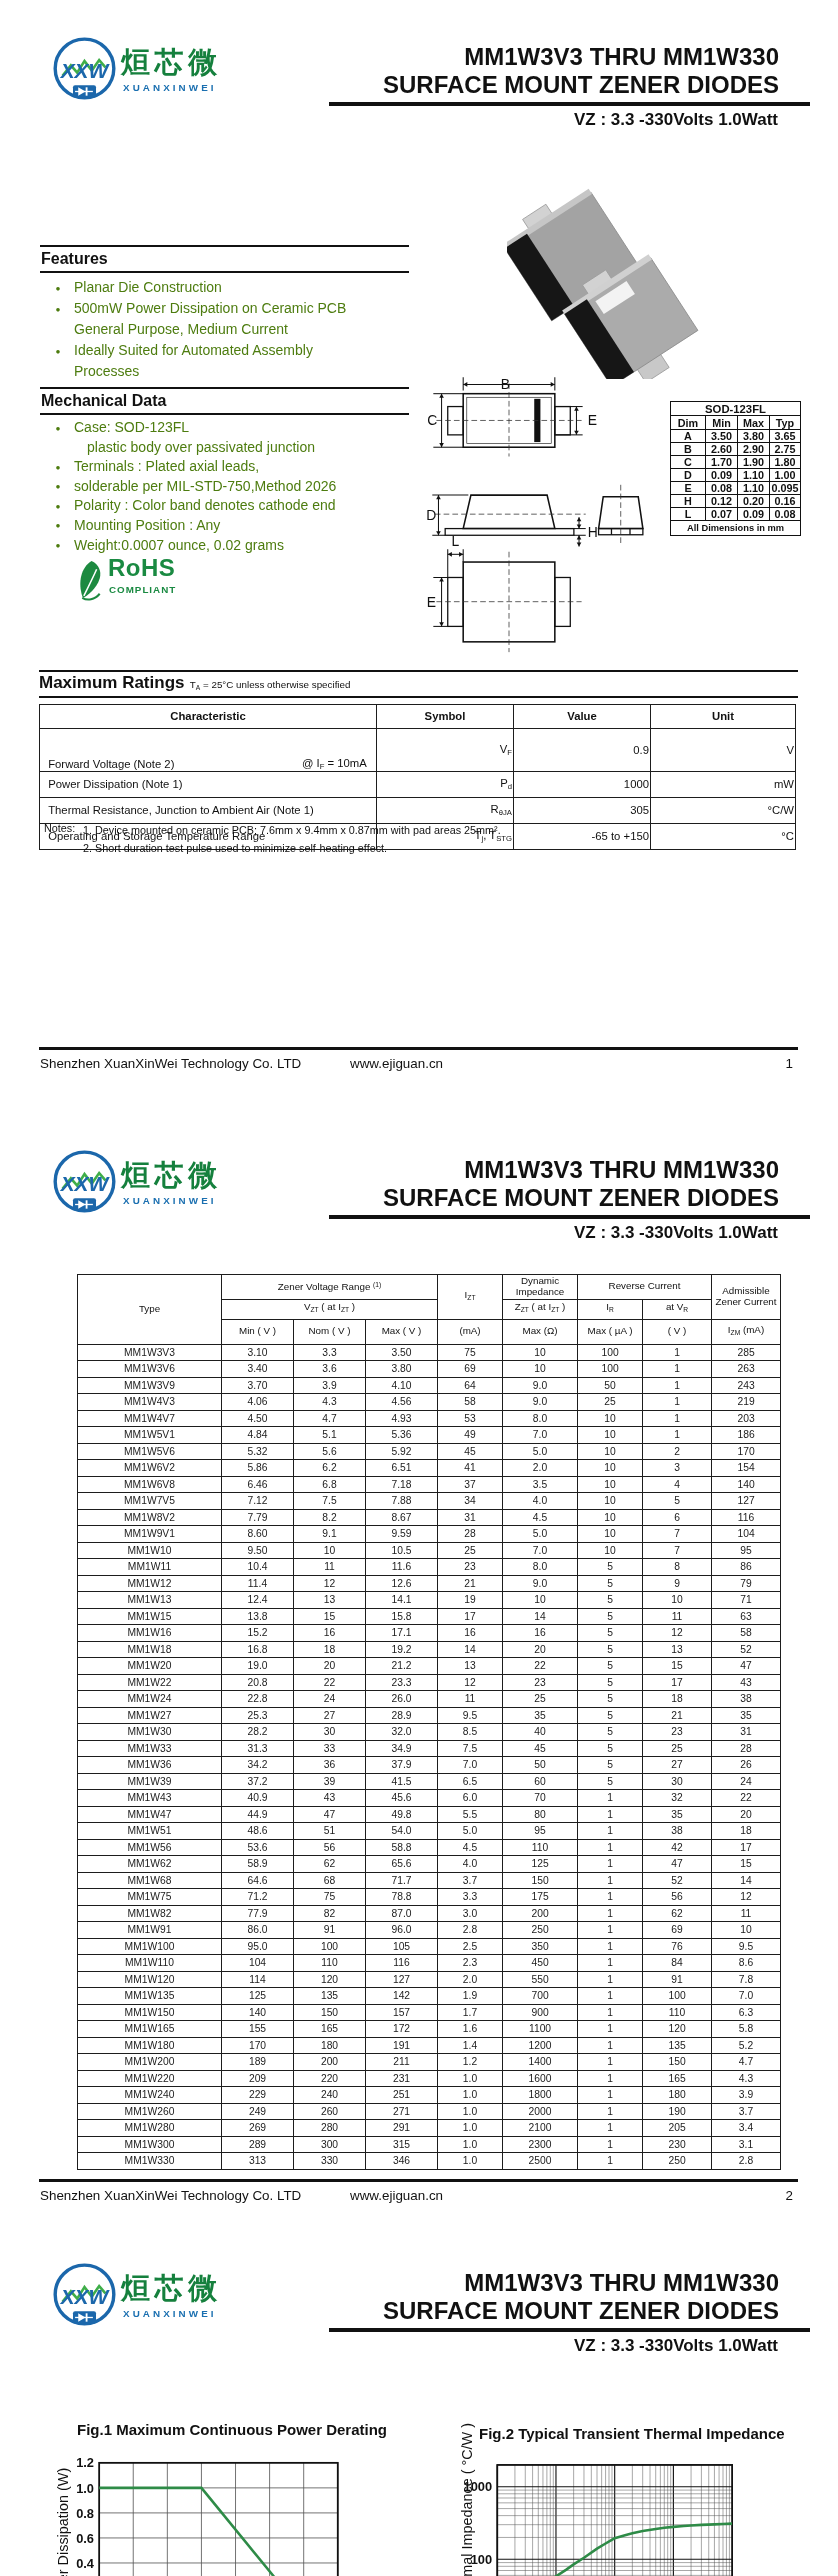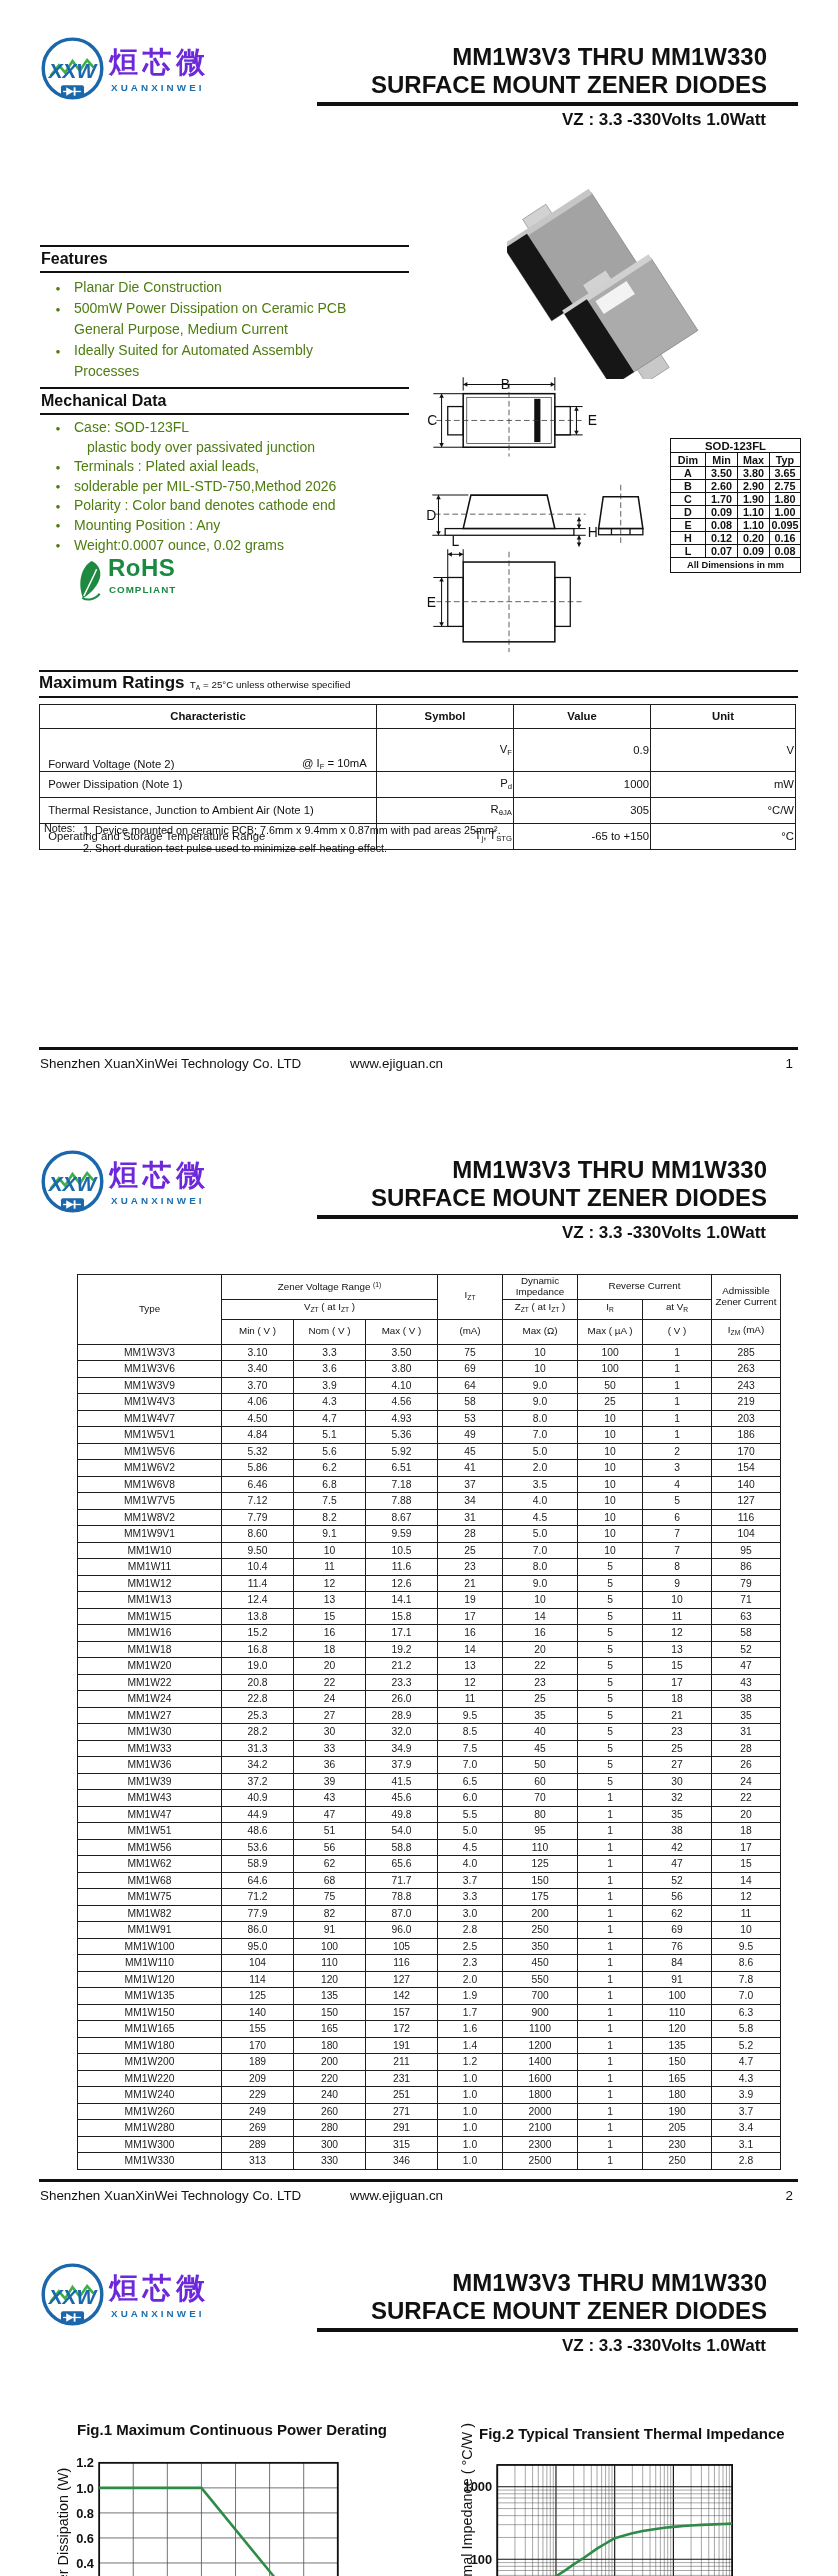--- a/index.html
+++ b/index.html
@@ -2,22 +2,22 @@
 <html style="font-size:8.2px"><head>
 <meta charset="utf-8">
 <style>
   html,body{margin:0;padding:0;background:#ffffff;}
   body{font-family:"Liberation Sans",sans-serif;color:#111;}
   #page{position:relative;width:838px;height:3338px;background:#fff;overflow:hidden;}
   .abs{position:absolute;}
   sub{font-size:68%;vertical-align:-0.28em;}
   sup{font-size:68%;vertical-align:0.45em;}
   
-  .hdr{position:absolute;left:0;width:808px;height:139px;}
-  .logo-cn{position:absolute;left:109px;top:43px;font-size:29px;font-weight:700;letter-spacing:4.6px;color:#6d28d9;}
+  .hdr{position:absolute;left:12px;width:808px;height:139px;}
+  .logo-cn{position:absolute;left:109px;top:43px;font-size:29px;font-weight:700;letter-spacing:4.6px;color:#15803d;}
   .logo-en{position:absolute;left:111px;top:82px;font-size:9.8px;font-weight:600;letter-spacing:3.1px;color:#1a6fb0;}
   .t1{position:absolute;right:41px;top:43px;font-size:24px;font-weight:800;white-space:nowrap;}
   .t2{position:absolute;right:41px;top:71px;font-size:24px;font-weight:800;white-space:nowrap;}
   .hrule{position:absolute;left:317px;top:102px;width:481px;height:3.6px;background:#111;}
   .sub-t{position:absolute;right:42px;top:110px;font-size:17px;font-weight:800;white-space:nowrap;}
   
   .ftr{position:absolute;left:0;width:838px;height:41px;}
   .frule{position:absolute;left:39px;top:0;width:759px;height:3.1px;background:#111;}
   .fco{position:absolute;left:40px;top:9.3px;font-size:13.4px;}
   .fsite{position:absolute;left:350px;top:9.3px;font-size:13.4px;}
@@ -205,21 +205,21 @@
       <polygon points="305,313 309.5,321 300.5,321" fill="#111"></polygon>
       <polygon points="305,335 300.5,327 309.5,327" fill="#111"></polygon>
       <line x1="50" y1="350" x2="80" y2="350" stroke="#111" stroke-width="2"></line>
       <polygon points="80,350 72,354.5 72,345.5" fill="#111"></polygon>
       <polygon points="50,350 58,345.5 58,354.5" fill="#111"></polygon>
       <line x1="38" y1="395" x2="38" y2="490" stroke="#111" stroke-width="2"></line>
       <polygon points="38,490 33.5,482 42.5,482" fill="#111"></polygon>
       <polygon points="38,395 42.5,403 33.5,403" fill="#111"></polygon>
     </svg>
 
-  <table class="dim abs" style="left:670px;top:438px">
+  <table class="dim abs" style="left:670px;top:401px">
     <colgroup>
         <col style="width:35px">
         <col style="width:32px">
         <col style="width:32px">
         <col style="width:31px">
       </colgroup>
     <thead>
       <tr>
           <th colspan="4" class="ttl">SOD-123FL</th>
         </tr>

